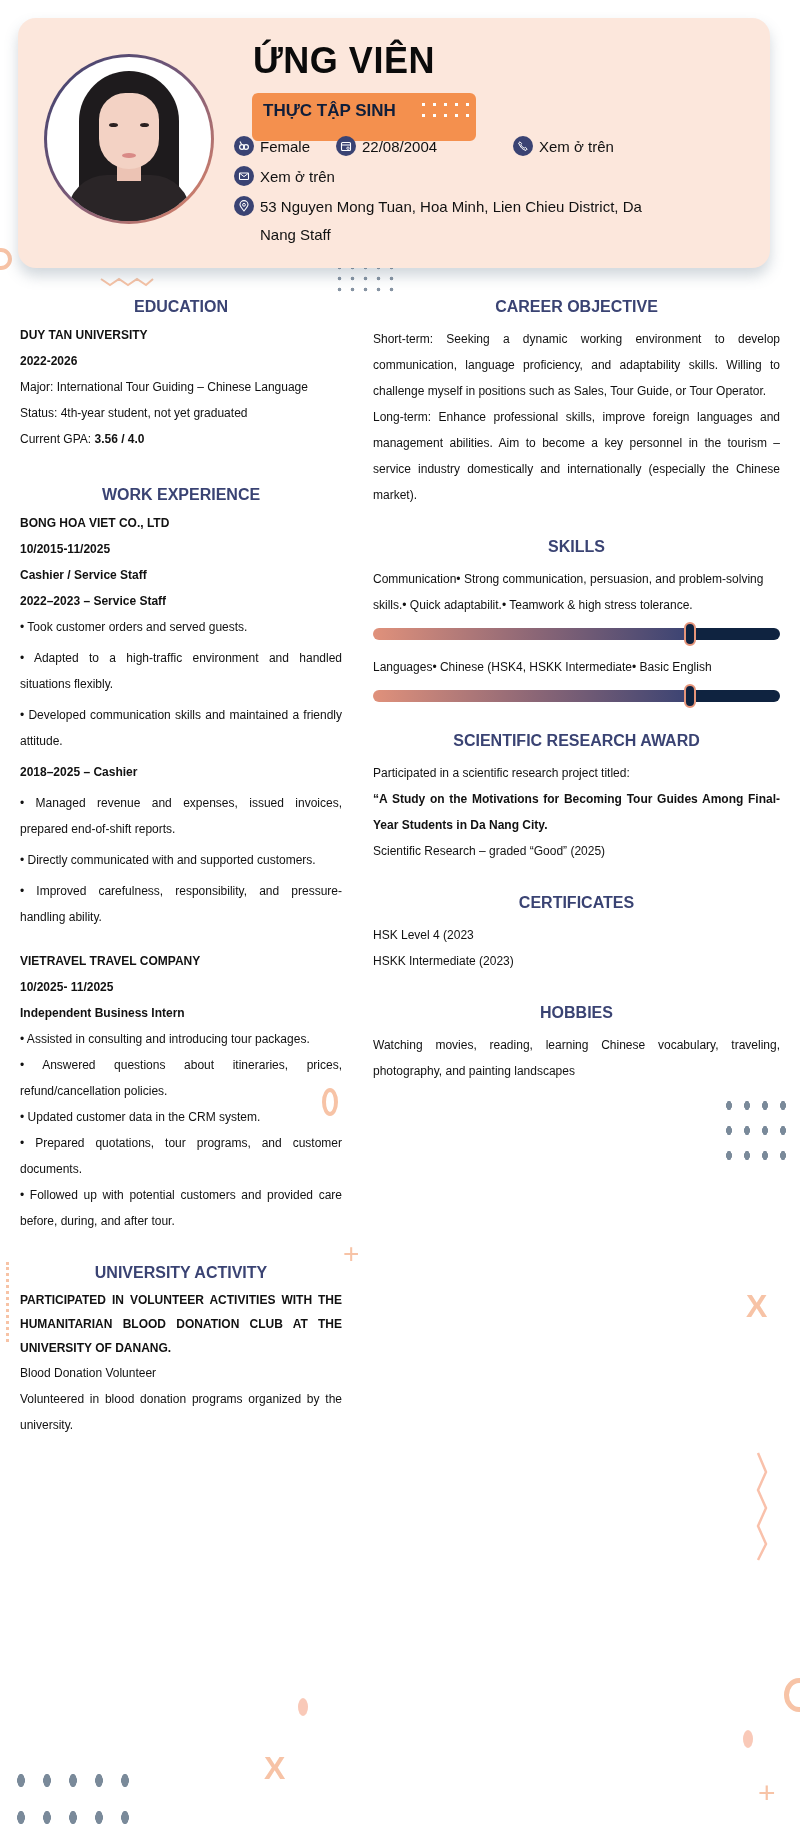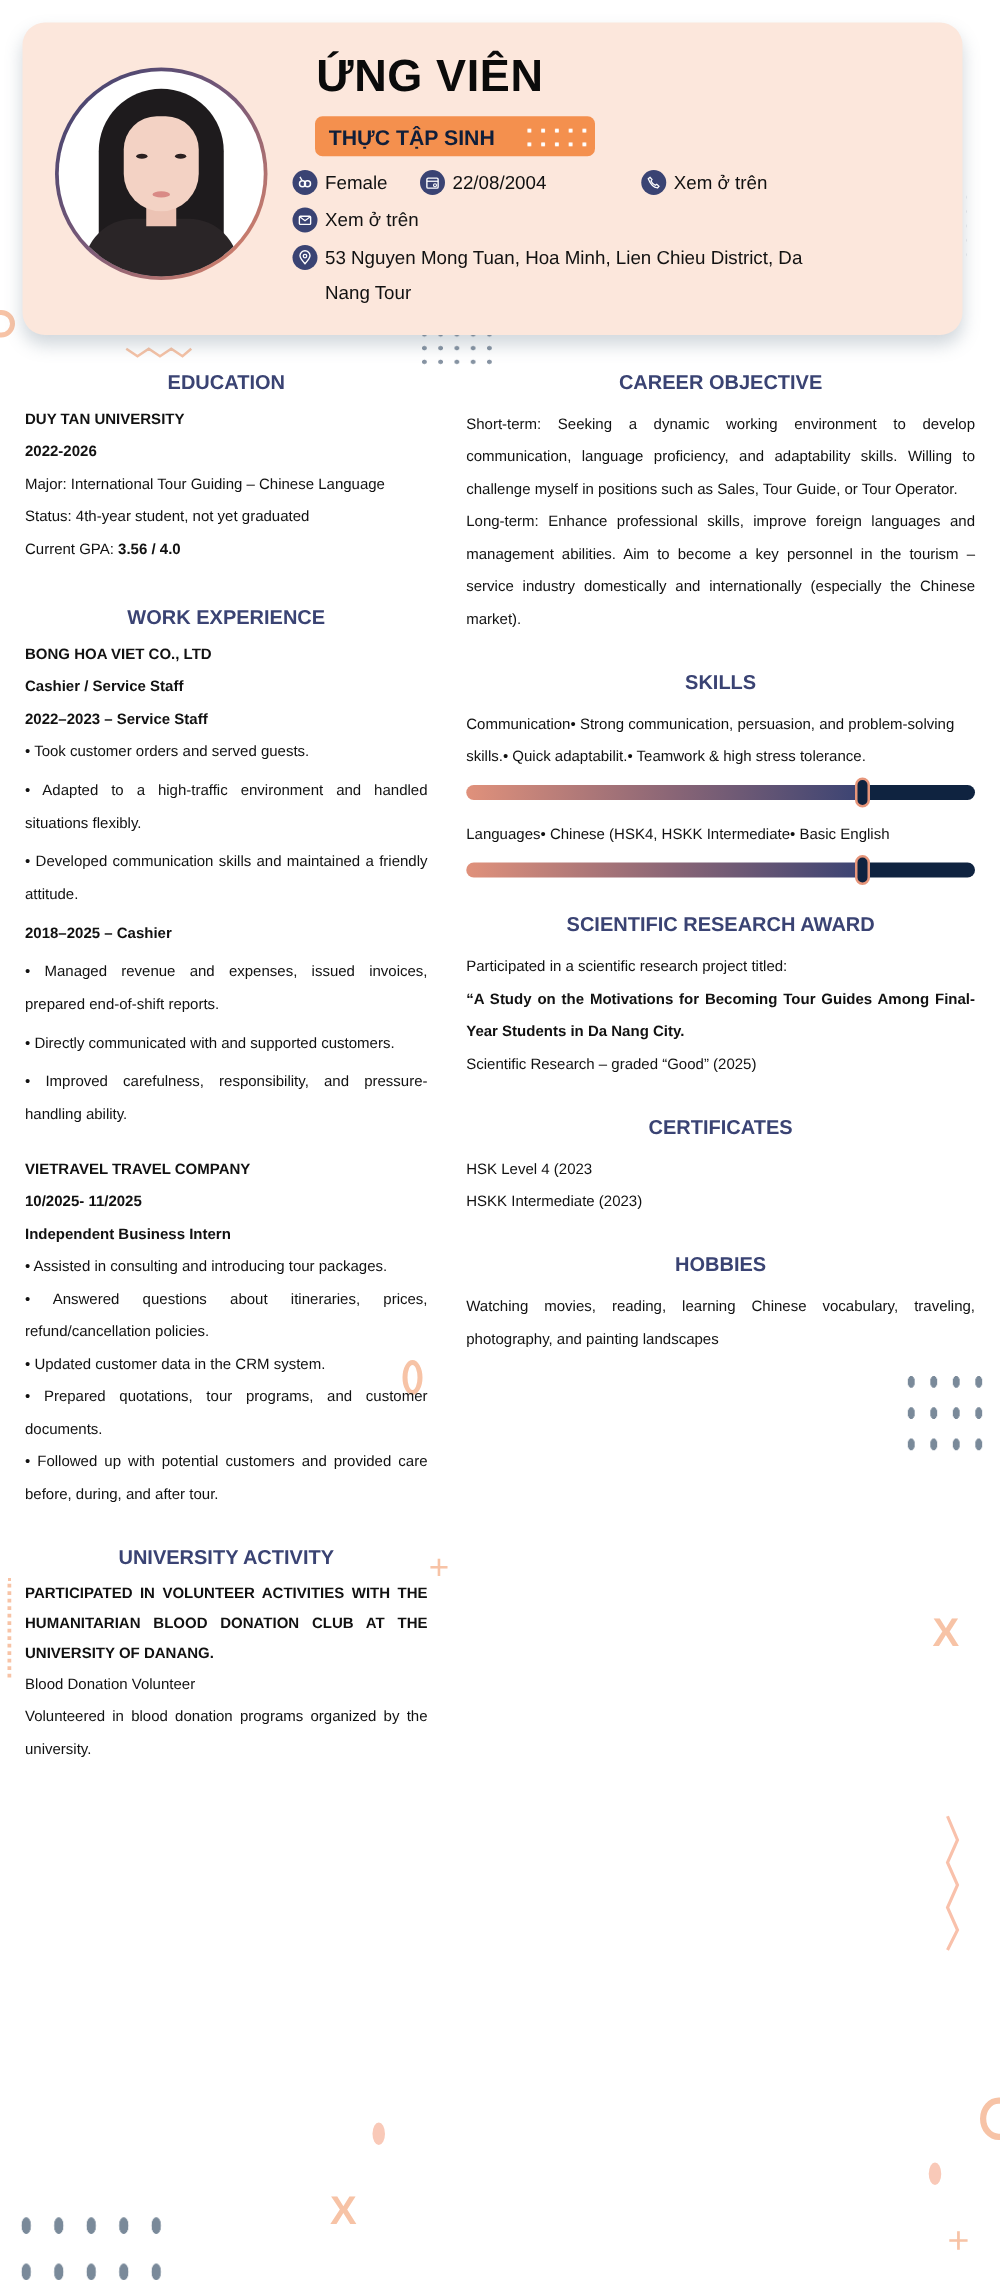--- a/index.html
+++ b/index.html
@@ -24,21 +24,21 @@
     .face { position: absolute; left: 52px; top: 36px; width: 60px; height: 76px; background: #f3d2c4; border-radius: 30px 30px 34px 34px; }
     .shirt { position: absolute; left: 20px; top: 118px; width: 124px; height: 60px; background: #2a2527; border-radius: 40px 40px 0 0; }
     .neck { position: absolute; left: 70px; top: 104px; width: 24px; height: 20px; background: #ecc3b4; }
     .eye { position: absolute; top: 66px; width: 9px; height: 4px; background: #2a2020; border-radius: 50%; }
     .lips { position: absolute; left: 75px; top: 96px; width: 14px; height: 5px; background: #d98a86; border-radius: 50%; }
 
     .name {
       position: absolute; left: 235px; top: 22px; font-size: 36px; font-weight: 700; color: #0b0b0b; letter-spacing: 0.5px;
     }
     .role-badge {
-      position: absolute; left: 234px; top: 75px; width: 224px; height: 32px; background: #f4904e; border-radius: 6px;
+      position: absolute; left: 234px; top: 75px; width: 224px; height: 48px; background: #f4904e; border-radius: 6px;
     }
     .role-text { position: absolute; left: 11px; top: 8px; font-size: 17px; font-weight: 700; color: #0f1e3a; }
     .badge-dots { position: absolute; left: 166px; top: 6px; width: 52px; height: 22px;
       background-image: radial-gradient(circle, #ffffff 1.6px, transparent 2px);
       background-size: 11px 11px; }
 
     .info-item { position: absolute; display: flex; align-items: center; font-size: 15px; color: #111; }
     .info-icon {
       width: 20px; height: 20px; border-radius: 50%; background: #3a4373; color: #fff;
       display: inline-flex; align-items: center; justify-content: center; font-size: 11px; margin-right: 6px;
@@ -153,38 +153,39 @@
   </div>
   <div class="info-item" style="left:216px;top:178px;">
     <span class="info-icon">
       <svg viewBox="0 0 12 12">
           <path d="M6 11 Q2 6.5 2 4.6 A4 4 0 0 1 10 4.6 Q10 6.5 6 11 Z" fill="none" stroke="#fff" stroke-width="1.1"></path>
           <circle cx="6" cy="4.8" r="1.4" fill="none" stroke="#fff" stroke-width="1"></circle>
         </svg>
     </span>
     <span>53 Nguyen Mong Tuan, Hoa Minh, Lien Chieu District, Da</span>
   </div>
-  <div class="info-item" style="left:242px;top:208px;">Nang Tour</div>
+  <div class="info-item" style="left:242px;top:208px;">Nang Staff</div>
 </div>
 
 <div class="col col-left">
   <div class="section" style="margin-bottom:34px;">
     <div class="section-title">EDUCATION</div>
     <div class="line bold">DUY TAN UNIVERSITY</div>
     <div class="line bold">2022-2026</div>
     <div class="line justify">Major: International Tour Guiding – Chinese Language</div>
     <div class="line">Status: 4th-year student, not yet graduated</div>
     <div class="line"><span>Current GPA: </span><span class="bold">3.56 / 4.0</span></div>
   </div>
 
   <div class="section">
     <div class="section-title">WORK EXPERIENCE</div>
 
     <div>
       <div class="line bold">BONG HOA VIET CO., LTD</div>
+      <div class="line bold">10/2015-11/2025</div>
       <div class="line bold">Cashier / Service Staff</div>
       <div class="line bold">2022–2023 – Service Staff</div>
       <div class="line">• Took customer orders and served guests.</div>
       <div class="line justify gap-s">• Adapted to a high-traffic environment and handled situations flexibly.</div>
       <div class="line justify gap-s">•  Developed communication skills and maintained a friendly attitude.</div>
       <div class="line bold gap-s">2018–2025 – Cashier</div>
       <div class="line justify gap-s">•  Managed revenue and expenses, issued invoices, prepared end-of-shift reports.</div>
       <div class="line justify gap-s">• Directly communicated with and supported customers.</div>
       <div class="line justify gap-s">• Improved carefulness, responsibility, and pressure-handling ability.</div>
     </div>

